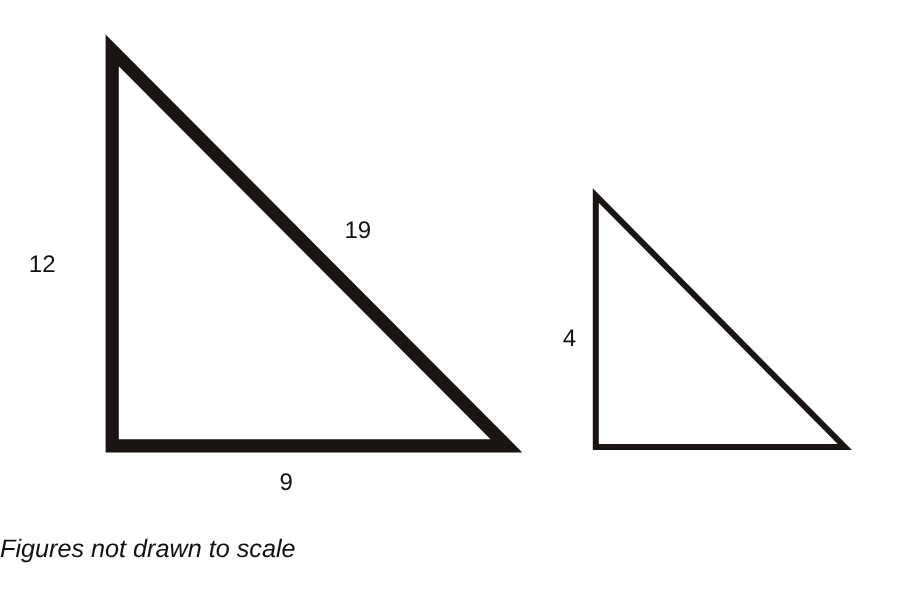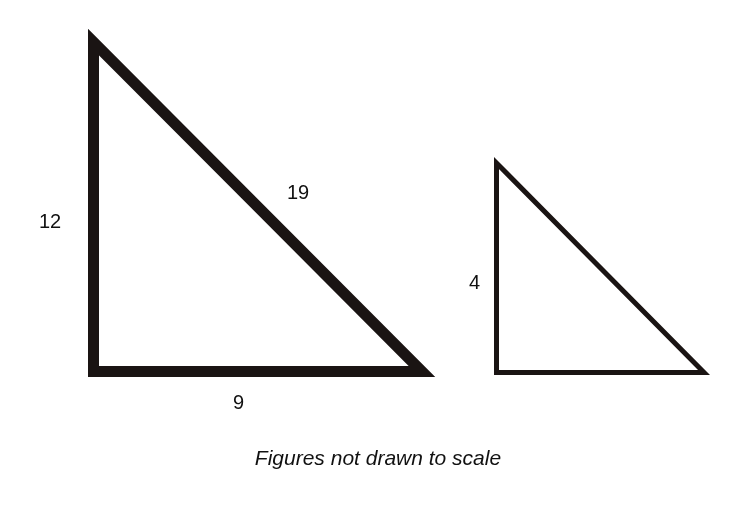--- a/index.html
+++ b/index.html
@@ -1,26 +1,26 @@
 <!DOCTYPE html>
 <html><head>
   <meta charset="utf-8">
   <style>
     html, body { margin: 0; padding: 0; background: #ffffff; }
     body { width: 756px; height: 509px; position: relative; overflow: hidden; font-family: "Liberation Sans", sans-serif; }
     svg.fig { position: absolute; left: 0; top: 0; }
     .lbl { position: absolute; font-size: 20px; color: #111; line-height: 1; }
-    .caption { position: absolute; left: 0; width: 756px; top: 446px; text-align: center; font-style: italic; font-size: 21px; color: #111; }
+    .caption { position: absolute; left: 0; width: 756px; top: 446px; text-align: left; font-style: italic; font-size: 21px; color: #111; }
   </style>
 </head>
 <body>
 
 <svg class="fig" width="756" height="509">
   <polygon points="93.5,42 93.5,371.5 422,371.5" fill="none" stroke="#1a1413" stroke-width="11" stroke-linejoin="miter" stroke-miterlimit="10"></polygon>
   <polygon points="496.5,163 496.5,372.5 704,372.5" fill="none" stroke="#1a1413" stroke-width="5" stroke-linejoin="miter" stroke-miterlimit="10"></polygon>
 </svg>
 
-<div class="lbl" style="left:39px; top:211px;">12</div>
+<div class="lbl" style="left:24px; top:211px;">12</div>
 <div class="lbl" style="left:287px; top:182px;">19</div>
 <div class="lbl" style="left:233px; top:392px;">9</div>
 <div class="lbl" style="left:469px; top:272px;">4</div>
 
 <div class="caption">Figures not drawn to scale</div>
 
 </body></html>

